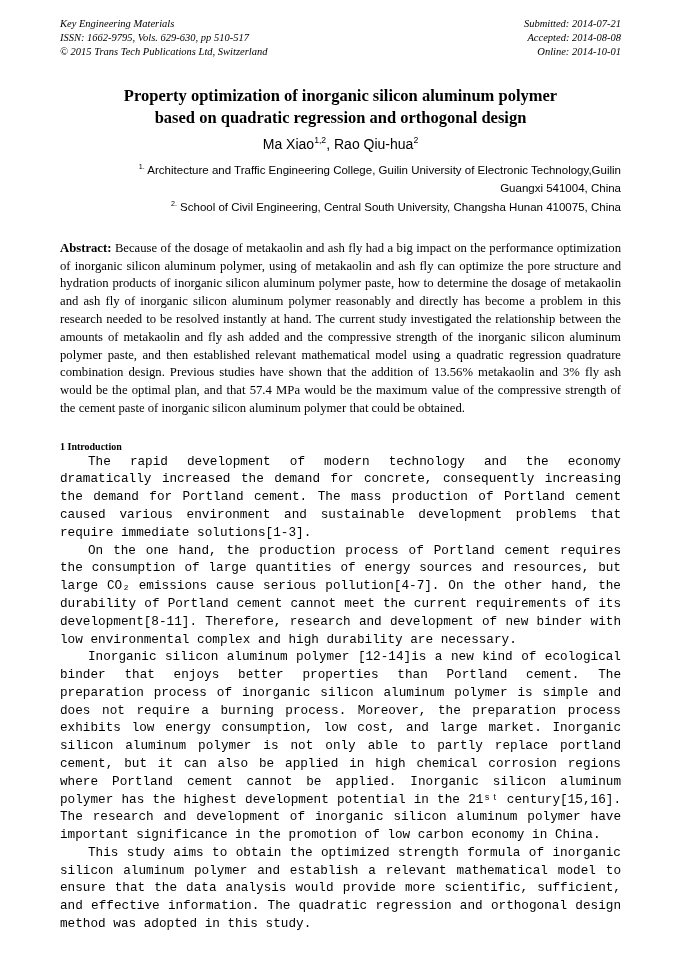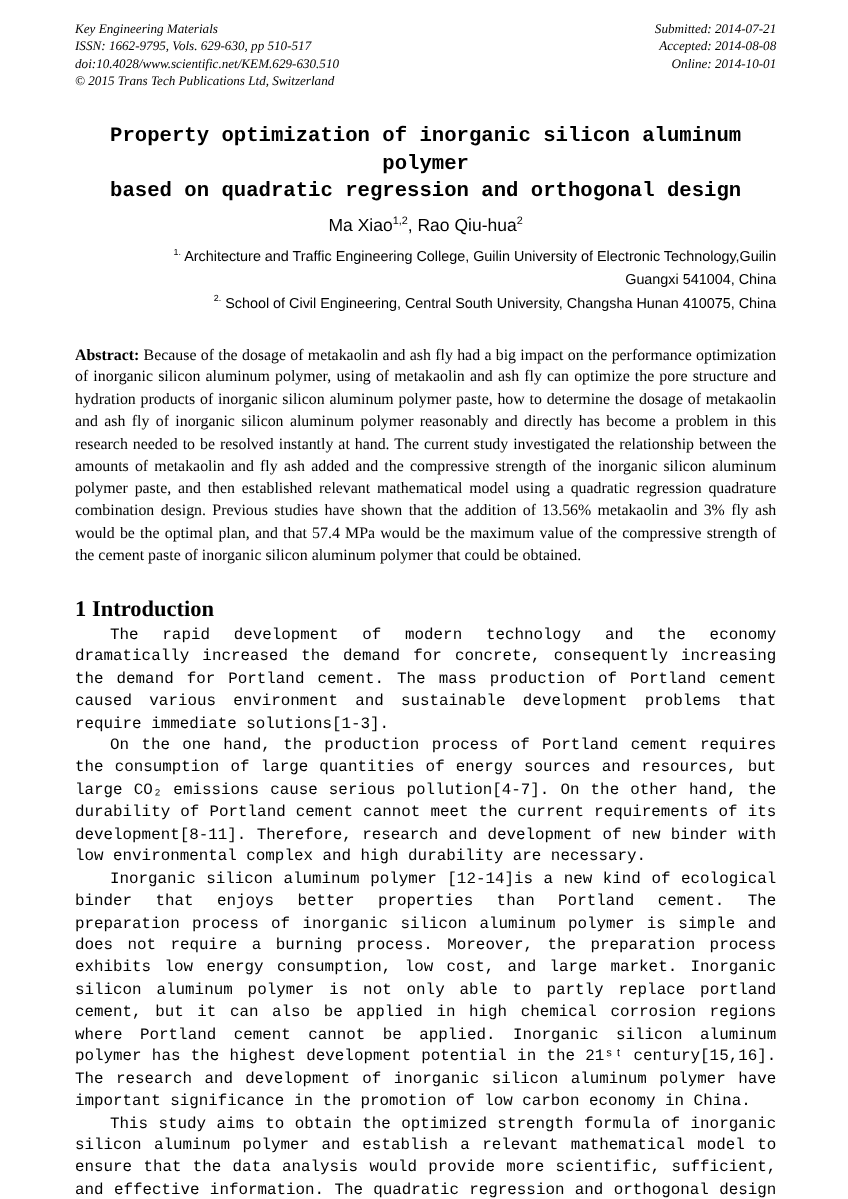--- a/index.html
+++ b/index.html
@@ -14,21 +14,21 @@
     font-family:"Liberation Serif", serif;
   }
   .hdr {
     display:flex; justify-content:space-between; align-items:flex-start;
     font-style:italic;
     font-size:10.5px; line-height:1.32;
     font-family:"Liberation Serif", serif;
   }
   .hdr-right { text-align:right; }
   .title {
-    font-family:Liberation Mono, monospace;
+    font-family:Liberation Serif, serif;
     font-weight:bold; font-size:16.5px; line-height:1.33;
     text-align:center;
     margin:26px 0 0 0;
   }
   .authors {
     font-family:"Liberation Sans", sans-serif;
     font-size:14px;
     text-align:center;
     margin-top:8px;
   }
@@ -47,41 +47,40 @@
     text-align:left;
   }
   .keywords b { font-weight:bold; }
   .abstract {
     font-size:12.7px; line-height:1.4;
     text-align:justify;
     margin:23px 0 0 0;
   }
   .abstract b { font-weight:bold; }
   .section-h {
-    font-size:18px; font-weight:bold;
+    font-size:10px; font-weight:bold;
     margin:23px 0 1px 0;
   }
   .body-p {
     font-size:12.7px; line-height:1.4;
     text-align:justify;
     text-indent:28px;
     margin:0;
     font-family:Liberation Mono, monospace;
   }
 </style>
 </head>
 <body>
 
 <div class="page">
 
   <header class="hdr">
     <div class="hdr-left">
       <div>Key Engineering Materials</div>
       <div>ISSN: 1662-9795, Vols. 629-630, pp 510-517</div>
-      <div>doi:10.4028/www.scientific.net/KEM.629-630.510</div>
       <div>© 2015 Trans Tech Publications Ltd, Switzerland</div>
     </div>
     <div class="hdr-right">
       <div>Submitted: 2014-07-21</div>
       <div>Accepted: 2014-08-08</div>
       <div>Online: 2014-10-01</div>
     </div>
   </header>
 
   <h1 class="title"><span>Property optimization of inorganic silicon aluminum polymer</span><br><span>based on quadratic regression and orthogonal design</span></h1>

